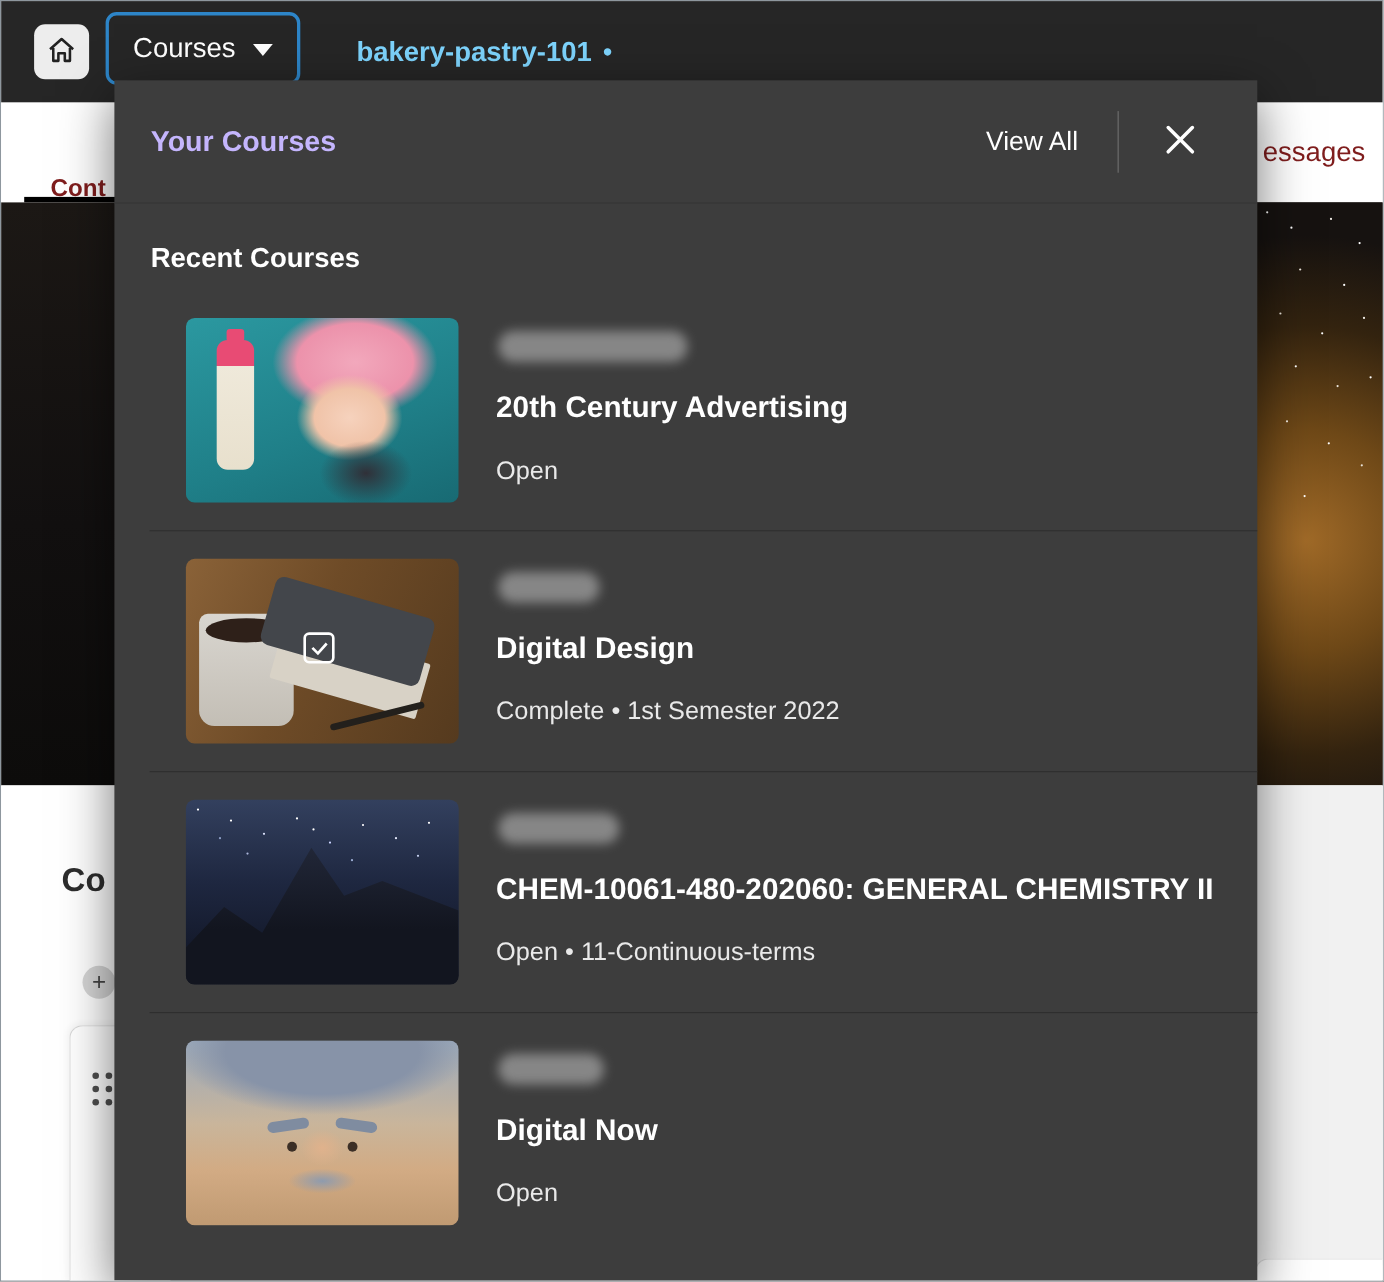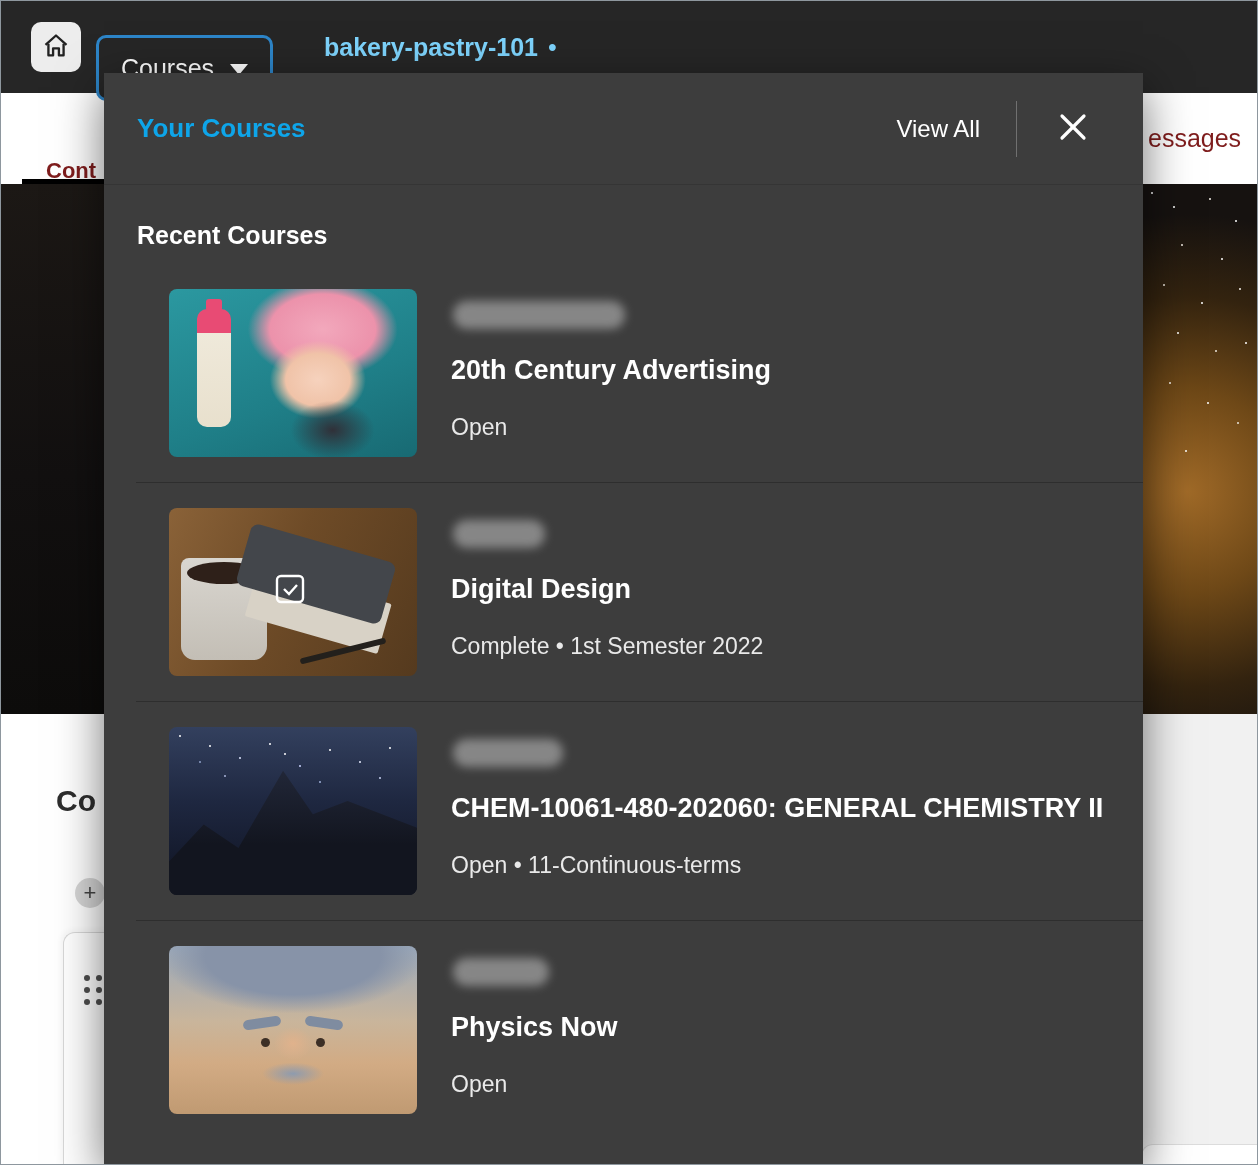--- a/index.html
+++ b/index.html
@@ -6,21 +6,21 @@
   html,body { width:1258px; height:1165px; }
   body { font-family:"Liberation Sans", sans-serif; background:#fff; overflow:hidden; }
   .screen { position:relative; width:1258px; height:1165px; border:1px solid #8e979e; overflow:hidden; background:#fff; }
 
   
   .topbar { position:absolute; top:0; left:0; right:0; height:92px; background:#262626; z-index:5; }
   .home-btn { position:absolute; left:30px; top:21px; width:50px; height:50px; background:#ededed;
               border:none; border-radius:10px; display:flex; align-items:center; justify-content:center; cursor:pointer; }
   .courses-btn { position:absolute; left:95px; top:10px; height:66px; padding:0 22px; background:#262626;
                  border:3px solid #2d85c8; border-radius:10px; color:#fff; font-size:25px;
-                 display:flex; align-items:center; gap:16px; cursor:pointer; z-index:30;margin-top:24px; }
+                 display:flex; align-items:center; gap:16px; cursor:pointer; z-index:30; }
   .chev-down { width:0; height:0; border-left:9px solid transparent; border-right:9px solid transparent;
                border-top:11px solid #fff; margin-top:3px; }
   .breadcrumb { position:absolute; left:323px; top:0; height:92px; display:flex; align-items:center;
                 color:#7dd3fc; font-size:25px; gap:10px; white-space:nowrap; }
   .breadcrumb .bc-id { font-weight:bold; }
 
   
   .tabbar { position:absolute; top:92px; left:0; right:0; height:91px; background:#fff; }
   .tab-left { position:absolute; left:45px; top:0; height:100%; display:flex; align-items:flex-end;
               font-size:22px; font-weight:bold; color:#7f1d1d; cursor:pointer; }
@@ -53,21 +53,21 @@
                box-shadow:-2px -2px 6px rgba(0,0,0,0.04); }
   .drag-dots { display:grid; grid-template-columns:repeat(2,6px); grid-auto-rows:6px; gap:6px;
                margin:42px 0 0 20px; cursor:grab; width:20px; }
   .drag-dots span { width:6px; height:6px; border-radius:50%; background:#4f4f4f; }
 
   
   .courses-panel { position:absolute; left:103px; top:72px; width:1039px; bottom:0; background:#3d3d3d;
                    z-index:20; box-shadow:0 14px 44px rgba(0,0,0,0.55); }
   .panel-header { display:flex; align-items:center; height:112px; padding:0 50px 0 33px;
                   border-bottom:1px solid #353535; }
-  .panel-title { color:#0ea5e9; font-size:26px; font-weight:bold; }
+  .panel-title { color:#c4b5fd; font-size:26px; font-weight:bold; }
   .view-all { margin-left:auto; color:#fff; font-size:24px; background:none; border:none; cursor:pointer;
               font-family:inherit; }
   .hdr-divider { width:1px; height:56px; background:#707070; margin:0 36px; }
   .close-btn { width:40px; height:40px; background:none; border:none; cursor:pointer; display:flex;
                align-items:center; justify-content:center; }
   .recent-title { margin:36px 0 0 33px; color:#fff; font-size:25px; font-weight:bold; }
   .rows { margin-top:14px;margin-left:32px; }
   .course-row { display:flex; gap:34px; padding:25px 33px; cursor:pointer; }
   .course-row + .course-row { border-top:1px solid #2e2e2e; }
   .course-thumb { width:248px; height:168px; border-radius:8px; flex:none; position:relative; overflow:hidden; }
@@ -242,21 +242,21 @@
 
       <div class="course-row">
         <div class="course-thumb thumb-einstein">
           <i class="brow l"></i>
           <i class="brow r"></i>
           <i class="eye l"></i>
           <i class="eye r"></i>
         </div>
         <div class="course-info">
           <div class="blur-chip chip-w4"></div>
-          <div class="course-name">Physics Now</div>
+          <div class="course-name">Digital Now</div>
           <div class="course-status">Open</div>
         </div>
       </div>
 
     </div>
   </section>
 
 </div>
 
 </body></html>

